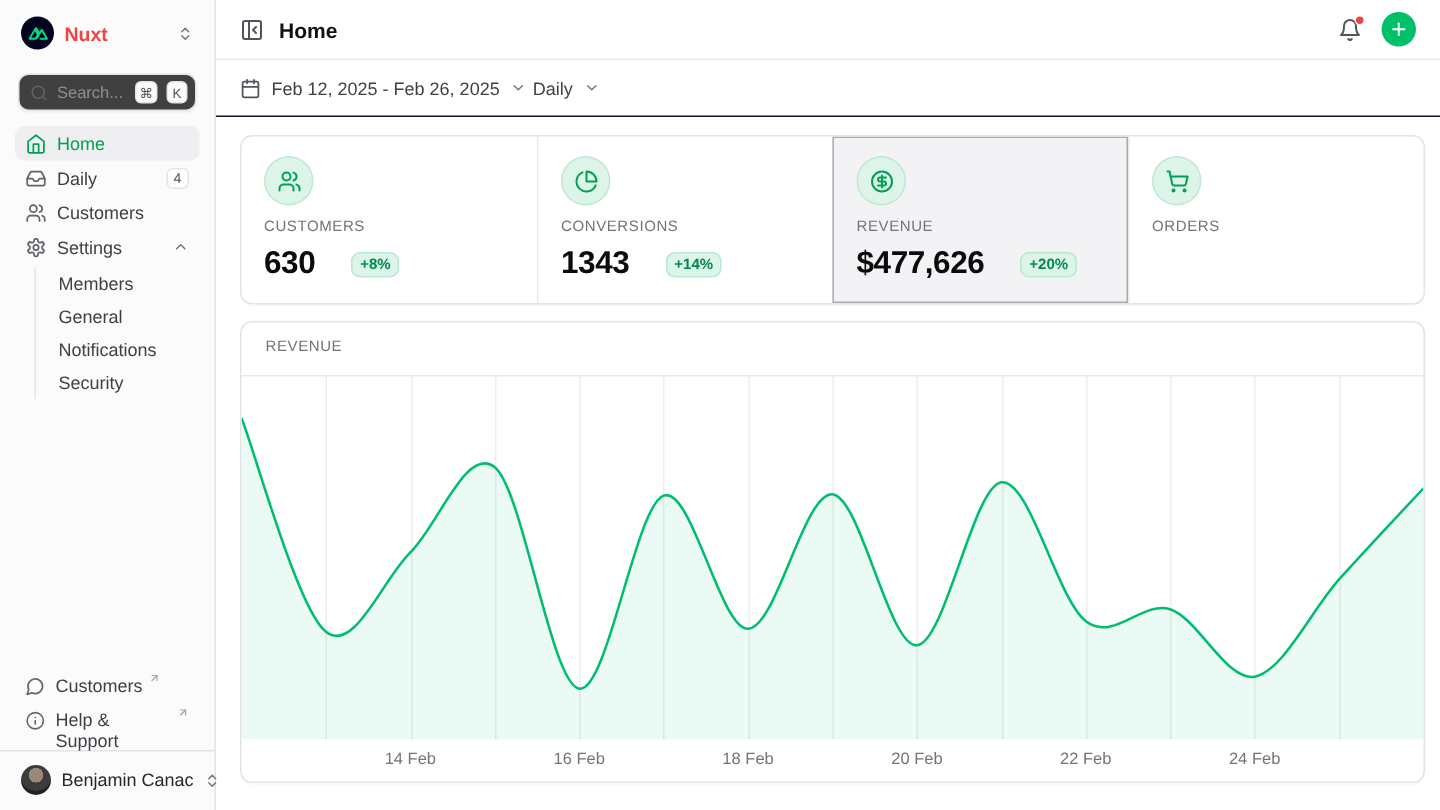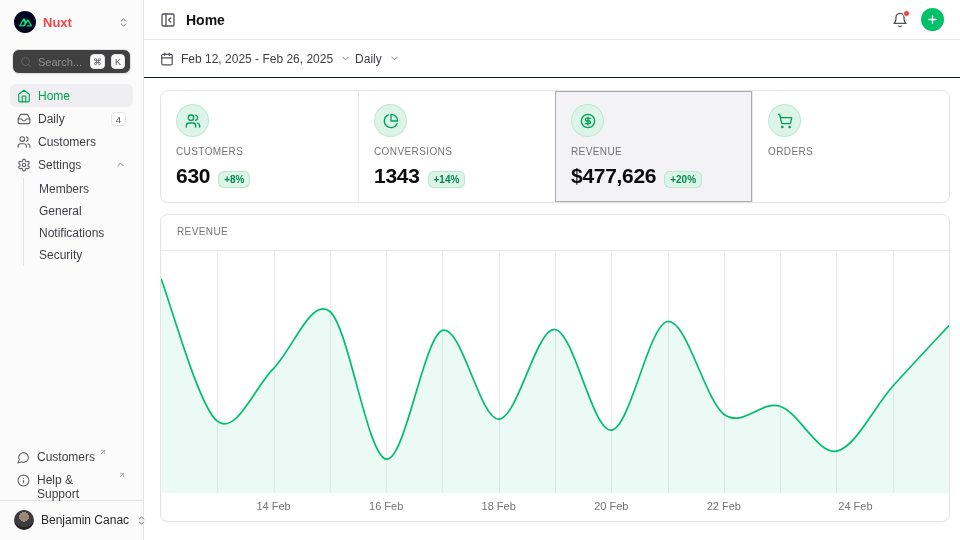--- a/index.html
+++ b/index.html
@@ -63,21 +63,21 @@
   
   .stats-group { display:grid; grid-template-columns:repeat(4,1fr); border:1px solid #e4e4e7;
     border-radius:8px; background:#fff; overflow:hidden; box-shadow:0 1px 2px rgba(0,0,0,.03); }
   .stat-card { padding:13px 15px 14px; border-left:1px solid #e9e9ec; cursor:pointer; }
   .stat-card:first-child { border-left:none; }
   .stat-card.selected { background:#f3f3f5; outline:1px solid #ababb2; outline-offset:-1px; }
   .stat-icon { width:33px; height:33px; border-radius:50%; background:#ddf4e8;
     box-shadow:inset 0 0 0 1px rgba(0,161,85,.14); color:#00a155;
     display:flex; align-items:center; justify-content:center; margin-bottom:9px; }
   .stat-label { font-size:10px; letter-spacing:.4px; color:#73737b; font-weight:500; margin-bottom:7px; }
-  .stat-value-row { display:flex; align-items:flex-end; gap:8px; }
+  .stat-value-row { display:flex; align-items:center; gap:24px; }
   .stat-value { font-size:21px; font-weight:700; color:#0b0b0d; letter-spacing:-.3px; }
   .delta-badge { font-size:10px; font-weight:700; color:#00884f; background:#ddf4e8;
     box-shadow:inset 0 0 0 1px #b9e8d0; border-radius:6px; padding:3px 6px; }
 
   
   .chart-card { margin-top:11px; border:1px solid #e4e4e7; border-radius:8px; background:#fff;
     overflow:hidden; box-shadow:0 1px 2px rgba(0,0,0,.03); }
   .chart-head { padding:11px 16px 10px; border-bottom:1px solid #e9e9ec; }
   .chart-label { font-size:10px; letter-spacing:.4px; color:#73737b; font-weight:500; margin-bottom:3px; }
   .chart-value { font-size:22px; font-weight:700; color:#0b0b0d; letter-spacing:-.3px; }
@@ -365,18 +365,18 @@
             <path d="M0.0,27.7C9.4,51.4 37.5,155.3 56.3,170.2C75.0,185.1 93.8,135.6 112.6,117.3C131.3,99.0 150.1,45.4 168.9,60.5C187.6,75.6 206.4,204.9 225.1,208.1C243.9,211.3 262.7,86.1 281.4,79.4C300.2,72.8 319.0,168.4 337.7,168.2C356.5,168.0 375.2,76.6 394.0,78.5C412.8,80.3 431.5,180.5 450.3,179.2C469.0,177.8 487.8,73.1 506.6,70.5C525.3,67.8 544.1,149.1 562.9,163.2C581.6,177.3 600.4,149.1 619.1,155.2C637.9,161.4 656.7,203.4 675.4,200.1C694.2,196.8 713.0,156.2 731.7,135.3C750.5,114.4 778.6,84.6 788.0,74.5L788,242 L0,242 Z" fill="rgba(0,189,111,0.08)"></path>
             <path d="M0.0,27.7C9.4,51.4 37.5,155.3 56.3,170.2C75.0,185.1 93.8,135.6 112.6,117.3C131.3,99.0 150.1,45.4 168.9,60.5C187.6,75.6 206.4,204.9 225.1,208.1C243.9,211.3 262.7,86.1 281.4,79.4C300.2,72.8 319.0,168.4 337.7,168.2C356.5,168.0 375.2,76.6 394.0,78.5C412.8,80.3 431.5,180.5 450.3,179.2C469.0,177.8 487.8,73.1 506.6,70.5C525.3,67.8 544.1,149.1 562.9,163.2C581.6,177.3 600.4,149.1 619.1,155.2C637.9,161.4 656.7,203.4 675.4,200.1C694.2,196.8 713.0,156.2 731.7,135.3C750.5,114.4 778.6,84.6 788.0,74.5" fill="none" stroke="#00bd6f" stroke-width="1.7" vector-effect="non-scaling-stroke"></path>
           </svg>
         </div>
       <div class="xaxis">
           <span class="x-label" style="left: 14.2857%;">14 Feb</span>
           <span class="x-label" style="left: 28.5714%;">16 Feb</span>
           <span class="x-label" style="left: 42.8571%;">18 Feb</span>
           <span class="x-label" style="left: 57.1429%;">20 Feb</span>
           <span class="x-label" style="left: 71.4286%;">22 Feb</span>
-          <span class="x-label" style="left: 85.7143%; margin-left: 19px;">24 Feb</span>
+          <span class="x-label" style="left: 85.7143%;">24 Feb</span>
         </div>
     </div>
 
   </div>
 </main>
 
 </body></html>

